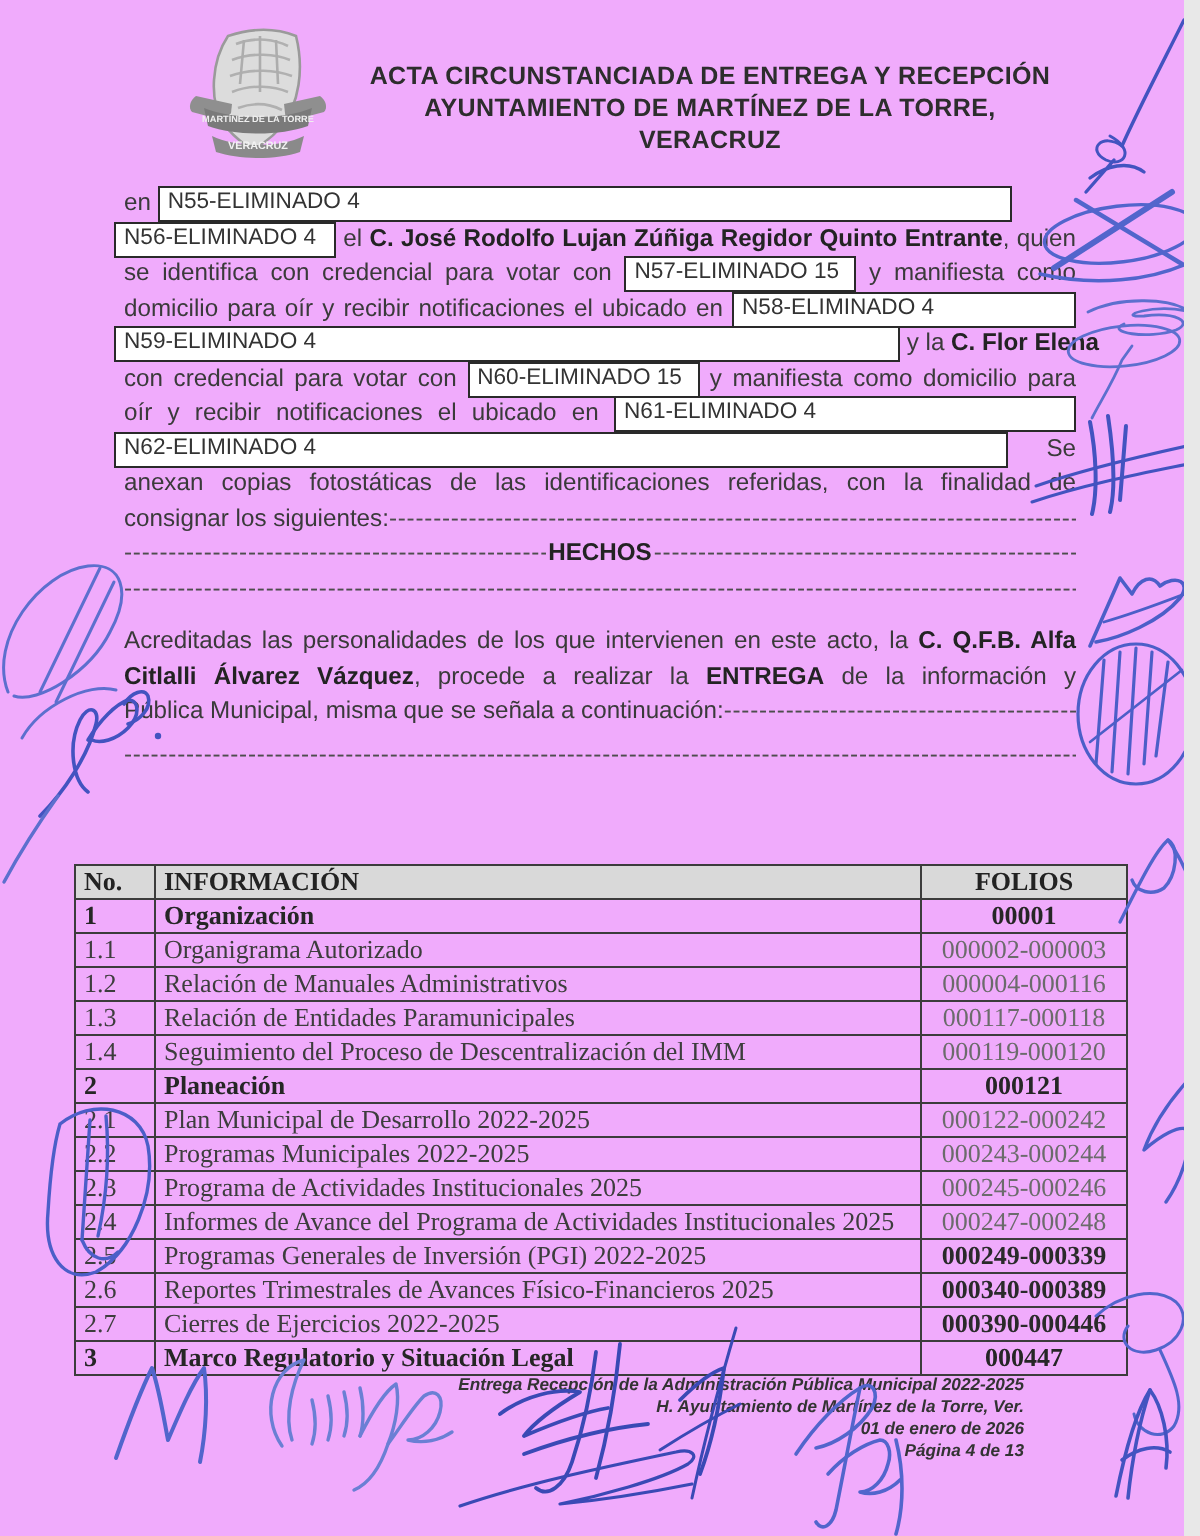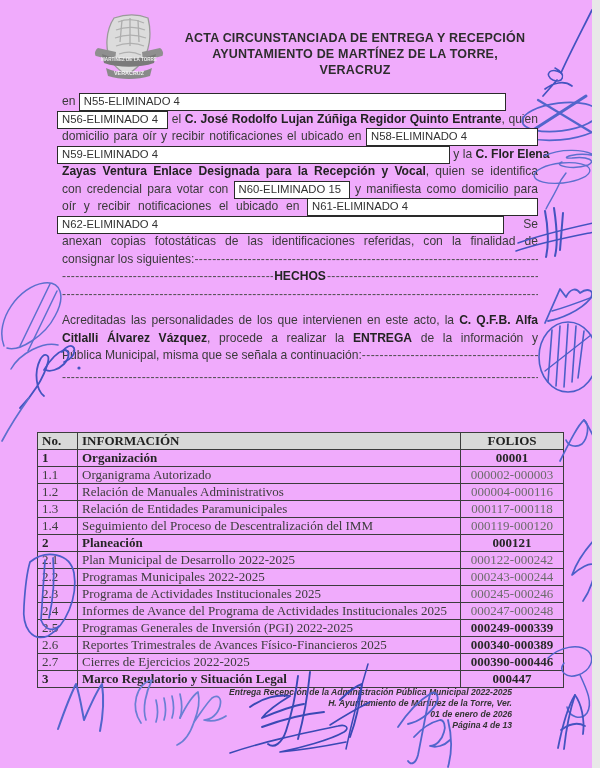--- a/index.html
+++ b/index.html
@@ -81,23 +81,23 @@
   </svg>
 
   <div class="title">
     <div>ACTA CIRCUNSTANCIADA DE ENTREGA Y RECEPCIÓN</div>
     <div>AYUNTAMIENTO DE MARTÍNEZ DE LA TORRE, VERACRUZ</div>
   </div>
 
   <div class="body-block" id="bodyBlock">
       <div class="line"><span>en </span><span class="redbox" style="width: 427px;">N55-ELIMINADO 4</span></div>
       <div class="line just"><span class="redbox" style="width: 111px; margin-left: -5px;">N56-ELIMINADO 4</span><span> el </span><b>C. José Rodolfo Lujan Zúñiga Regidor Quinto Entrante</b><span>, quien</span></div>
+      <div class="line just"><span>se identifica con credencial para votar con </span><span class="redbox" style="width: 116px;">N57-ELIMINADO 15</span><span> y manifiesta como</span></div>
       <div class="line just"><span>domicilio para oír y recibir notificaciones el ubicado en </span><span class="redbox" style="width: 172px;">N58-ELIMINADO 4</span></div>
       <div class="line just"><span class="redbox" style="width: 393px; margin-left: -5px;">N59-ELIMINADO 4</span><span> y la </span><b>C. Flor Elena</b></div>
-      <div class="line just"><b>Zayas Ventura Enlace Designada para la Recepción y Vocal</b><span>, quien se identifica</span></div>
       <div class="line just"><span>con credencial para votar con </span><span class="redbox" style="width: 116px;">N60-ELIMINADO 15</span><span> y manifiesta como domicilio para</span></div>
       <div class="line just"><span>oír y recibir notificaciones el ubicado en </span><span class="redbox" style="width: 231px;">N61-ELIMINADO 4</span></div>
       <div class="line just"><span class="redbox" style="width: 447px; margin-left: -5px;">N62-ELIMINADO 4</span><span> Se</span></div>
       <div class="line just"><span>anexan copias fotostáticas de las identificaciones referidas, con la finalidad de</span></div>
       <div class="line flexline">
         <span>consignar los siguientes: </span>
         <span class="dashfill">--------------------------------------------------------------------------------------------------------------------------------------------------------------------------</span>
       </div>
       <div class="line flexline">
         <span class="dashfill">--------------------------------------------------------------------------------------------------------------------------------------------------------------------------</span>

